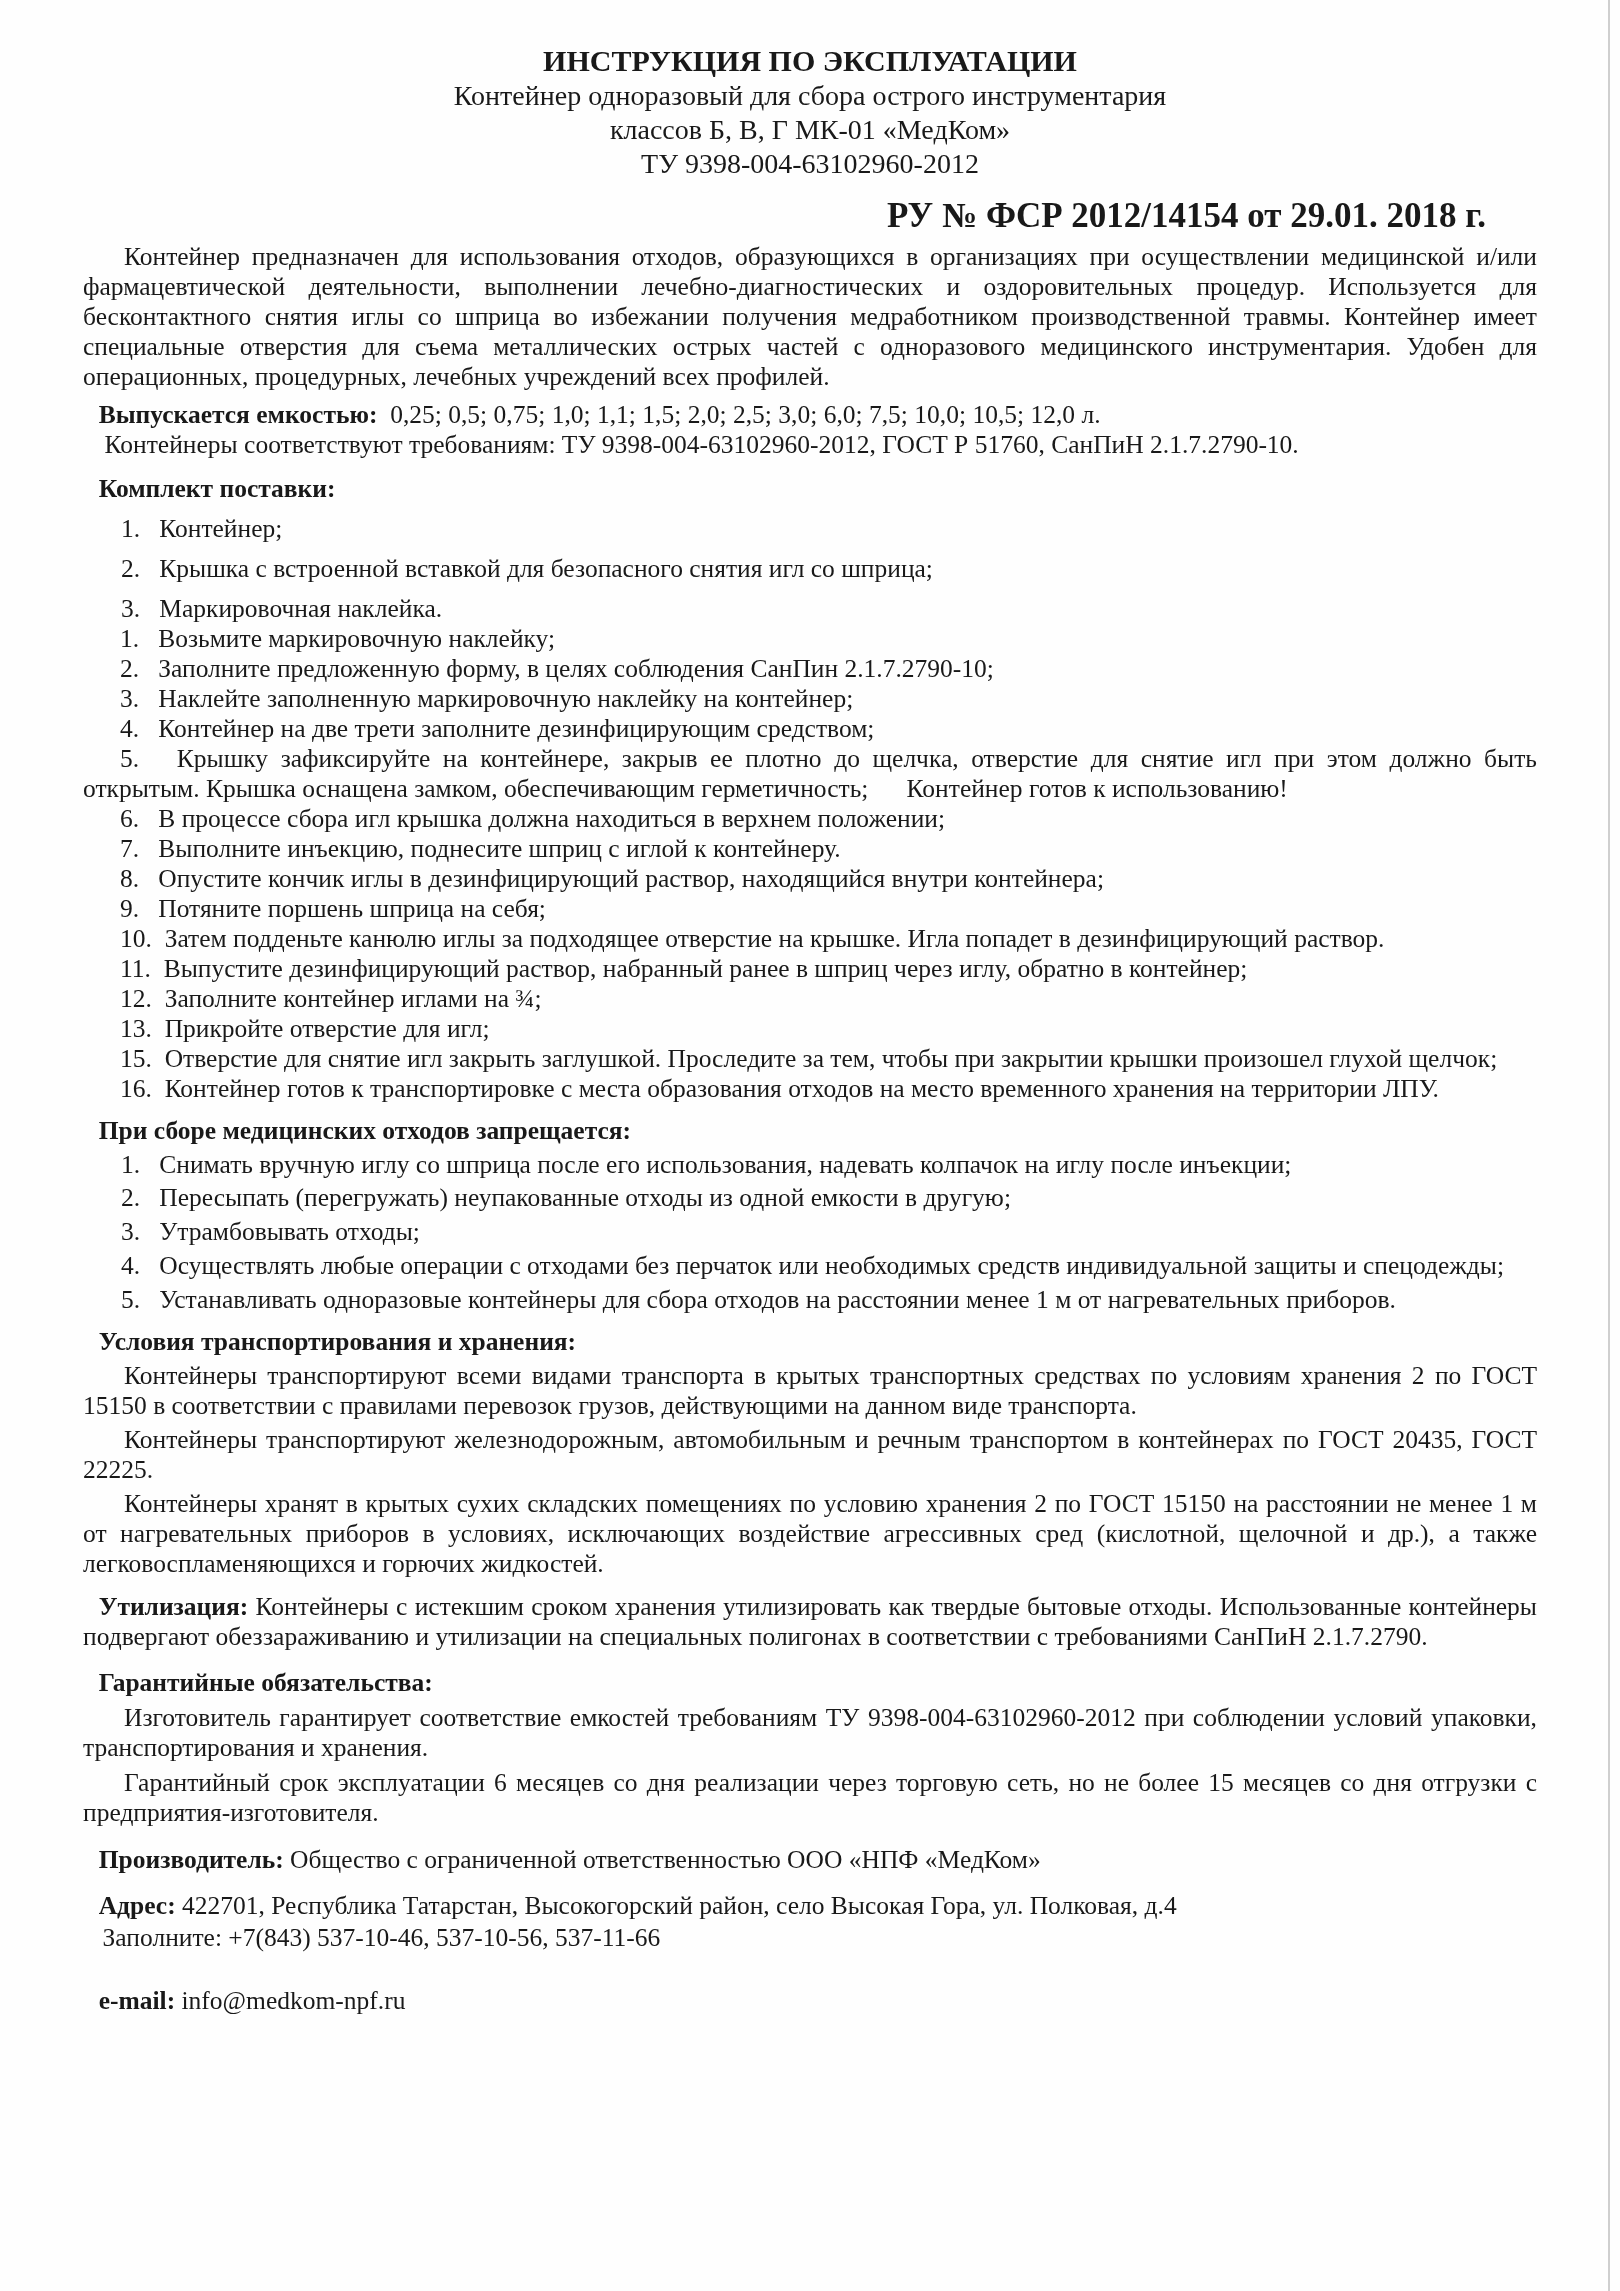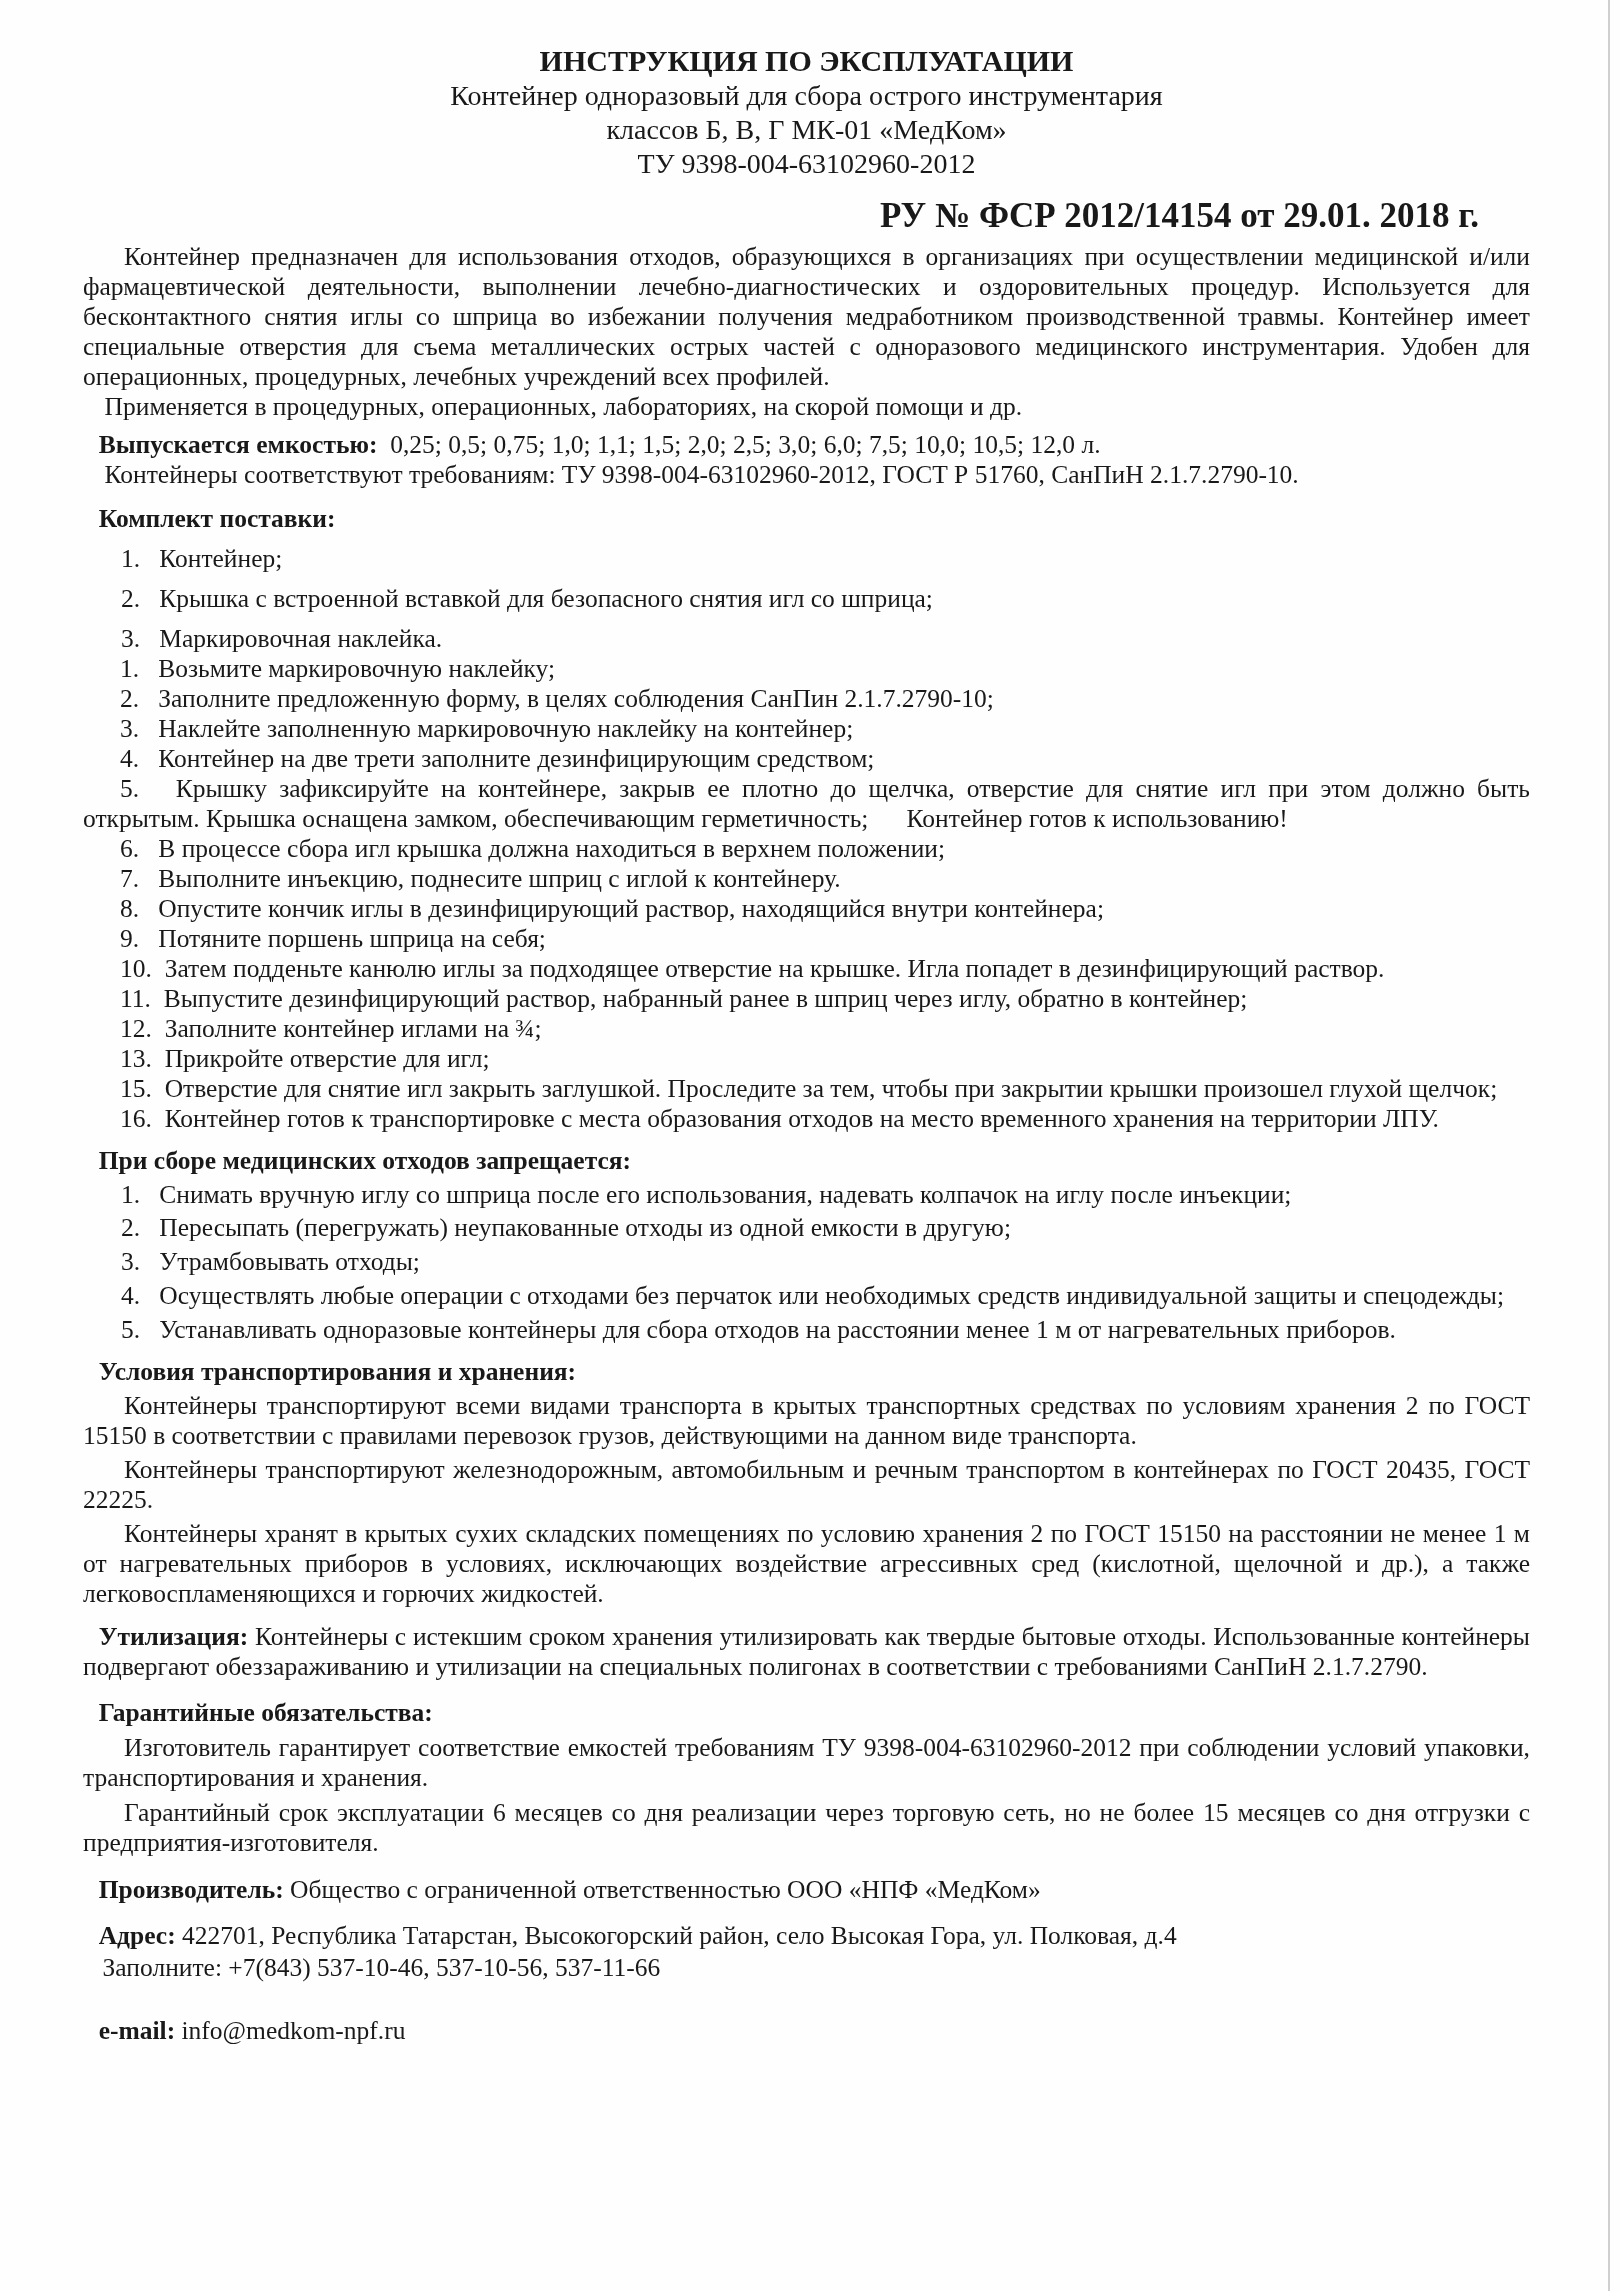--- a/index.html
+++ b/index.html
@@ -10,21 +10,21 @@
     background:#fefefe;
     overflow:hidden;
     font-family:"Liberation Serif","DejaVu Serif",serif;
     color:#1c1c1c;
   }
   .scan-edge {
     position:absolute; top:0; bottom:0; right:9.8px; width:2px;
     background:#cfcfcf;
   }
   .content {
-    position:absolute; left:83px; right:90px; top:43px;
+    position:absolute; left:83px; right:83px; top:43px;
     font-size:25.5px; line-height:30px;
     filter:blur(0.3px) contrast(1.03);
   }
   .t1 { font-size:30px; font-weight:bold; text-align:center; line-height:36px; }
   .t2 { font-size:28px; font-weight:normal; text-align:center; line-height:34px; }
   .ru-line { margin-top:19.6px; text-align:right; font-weight:bold; font-size:35px; padding-right:51px; }
   .para { text-indent:41px; text-align:justify; }
   .p-intro { margin-top:11.8px; }
   .p-small { text-indent:21.6px; }
   .cap-line { margin-top:7.8px; text-indent:15.7px; }
@@ -54,21 +54,20 @@
   <div class="content">
 
     <div class="t1">ИНСТРУКЦИЯ ПО ЭКСПЛУАТАЦИИ</div>
     <div class="t2">Контейнер одноразовый для сбора острого инструментария</div>
     <div class="t2">классов Б, В, Г МК-01 «МедКом»</div>
     <div class="t2">ТУ 9398-004-63102960-2012</div>
 
     <div class="ru-line">РУ № ФСР 2012/14154 от 29.01. 2018  г.</div>
 
     <div class="para p-intro">Контейнер предназначен для использования отходов, образующихся в организациях при осуществлении медицинской и/или фармацевтической деятельности, выполнении лечебно-диагностических и оздоровительных процедур. Используется для бесконтактного снятия иглы со шприца во избежании получения медработником производственной травмы. Контейнер имеет специальные отверстия для съема металлических острых частей с одноразового медицинского инструментария. Удобен для операционных, процедурных, лечебных учреждений всех профилей.</div>
-    <div class="p-small">Применяется в процедурных, операционных, лабораториях, на скорой помощи и др.</div>
 
     <div class="cap-line"><span class="bold">Выпускается емкостью:</span><span>&nbsp; 0,25; 0,5; 0,75; 1,0; 1,1; 1,5; 2,0; 2,5; 3,0; 6,0; 7,5; 10,0; 10,5; 12,0 л.</span></div>
     <div class="p-small">Контейнеры соответствуют требованиям: ТУ 9398-004-63102960-2012, ГОСТ Р 51760, СанПиН 2.1.7.2790-10.</div>
 
     <div class="heading h-kit">Комплект поставки:</div>
     <div class="kit-item">1.&nbsp;&nbsp;&nbsp;Контейнер;</div>
     <div class="kit-item">2.&nbsp;&nbsp;&nbsp;Крышка с встроенной вставкой для безопасного снятия игл со шприца;</div>
     <div class="kit-item">3.&nbsp;&nbsp;&nbsp;Маркировочная наклейка.</div>
 
     <div class="algo-item">1.&nbsp;&nbsp;&nbsp;Возьмите маркировочную наклейку;</div>

